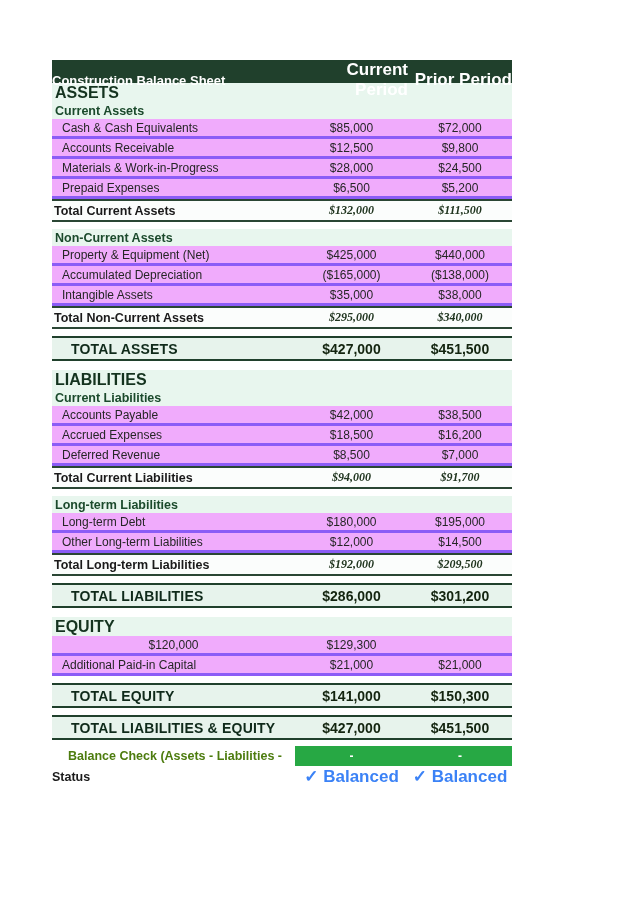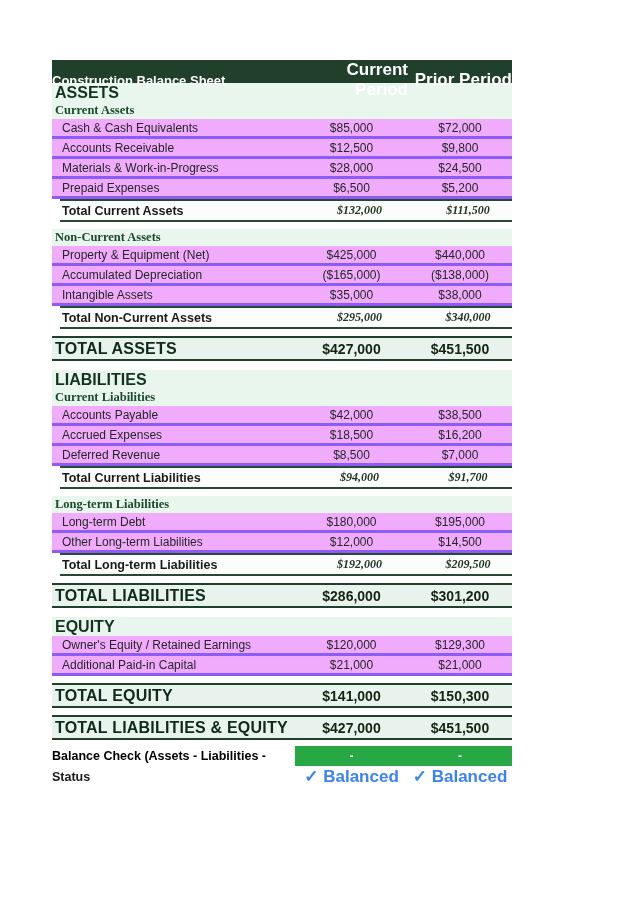--- a/index.html
+++ b/index.html
@@ -15,40 +15,40 @@
 
   
   .hdr { background:#20402c; height:23px; }
   .hdr .title { color:#fff; font-weight:bold; font-size:13px; }
   .hdr .colhead { color:#fff; font-weight:bold; font-size:17px; text-align:right; }
 
   
   .section-major { background:#e8f6ee; height:19px; }
   .section-major .label { font-size:16px; font-weight:bold; color:#14331f; padding-left:3px; }
   .section-sub { background:#e8f6ee; height:17px; }
-  .section-sub .label { font-size:12.5px; font-weight:bold; color:#1b4a2c; padding-left:3px;font-family:Liberation Serif, serif; }
+  .section-sub .label { font-size:12.5px; font-weight:bold; color:#1b4a2c; padding-left:3px; }
 
   
   .item { height:17px; border-bottom:3px solid #8b5cf6; background:#f0abfc; }
   .item .label { font-size:12px; color:#262626; padding-left:10px; white-space:nowrap; }
   .item .val { font-size:12px; color:#262626; text-align:center; }
 
   
-  .subtotal { height:19px; border-top:2px solid #2a4634; border-bottom:2px solid #2a4634; background:#fbfdfc;margin-left:8px; }
+  .subtotal { height:19px; border-top:2px solid #2a4634; border-bottom:2px solid #2a4634; background:#fbfdfc; }
   .subtotal .label { font-weight:bold; font-size:12.5px; color:#1a1a1a; padding-left:2px; white-space:nowrap; }
   .subtotal .val { font-family:"Liberation Serif", serif; font-style:italic; font-weight:bold; font-size:12px; color:#20351f; text-align:center; }
 
   
   .grand { height:21px; border-top:2px solid #20402c; border-bottom:2px solid #20402c; background:#e7f3ec; }
-  .grand .label { font-weight:bold; font-size:16px; color:#0f2a1a; padding-left:3px; letter-spacing:.2px; white-space:nowrap; }
+  .grand .label { font-weight:bold; font-size:14px; color:#0f2a1a; padding-left:19px; letter-spacing:.2px; white-space:nowrap; }
   .grand .val { font-weight:bold; font-size:14px; color:#13240f; text-align:center; }
 
   
   .check { height:20px; margin-top:6px; }
-  .check .label { font-weight:bold; font-size:12.5px; color:#000000; white-space:nowrap; overflow:hidden; }
+  .check .label { font-weight:bold; font-size:12.5px; color:#4d7c0f; white-space:nowrap; overflow:hidden;margin-left:16px; }
   .check .val { background:#27a844; color:#ffffff; font-weight:bold; font-size:12px; text-align:center; height:20px; line-height:20px; }
   .status { height:20px; }
   .status .label { font-weight:bold; font-size:12.5px; color:#1a1a1a; }
   .status .val { color:#3b82f6; font-weight:bold; font-size:17px; text-align:center; }
 
   .spacer { height:7px; background:#fff; }
   .spacer-lg { height:9px; background:#fff; }
 </style>
 </head>
 <body>
@@ -171,21 +171,20 @@
       <div class="grid-row grand">
         <div class="label">TOTAL LIABILITIES</div>
         <div class="val">$286,000</div>
         <div class="val">$301,200</div>
       </div>
       <div class="grid-row spacer-lg"></div>
       <div class="grid-row section-major">
         <div class="label span-all">EQUITY</div>
       </div>
       <div class="grid-row item">
-        <div class="label">Owner's Equity / Retained Earnings</div>
         <div class="val">$120,000</div>
         <div class="val">$129,300</div>
       </div>
       <div class="grid-row item">
         <div class="label">Additional Paid-in Capital</div>
         <div class="val">$21,000</div>
         <div class="val">$21,000</div>
       </div>
       <div class="grid-row spacer"></div>
       <div class="grid-row grand">

